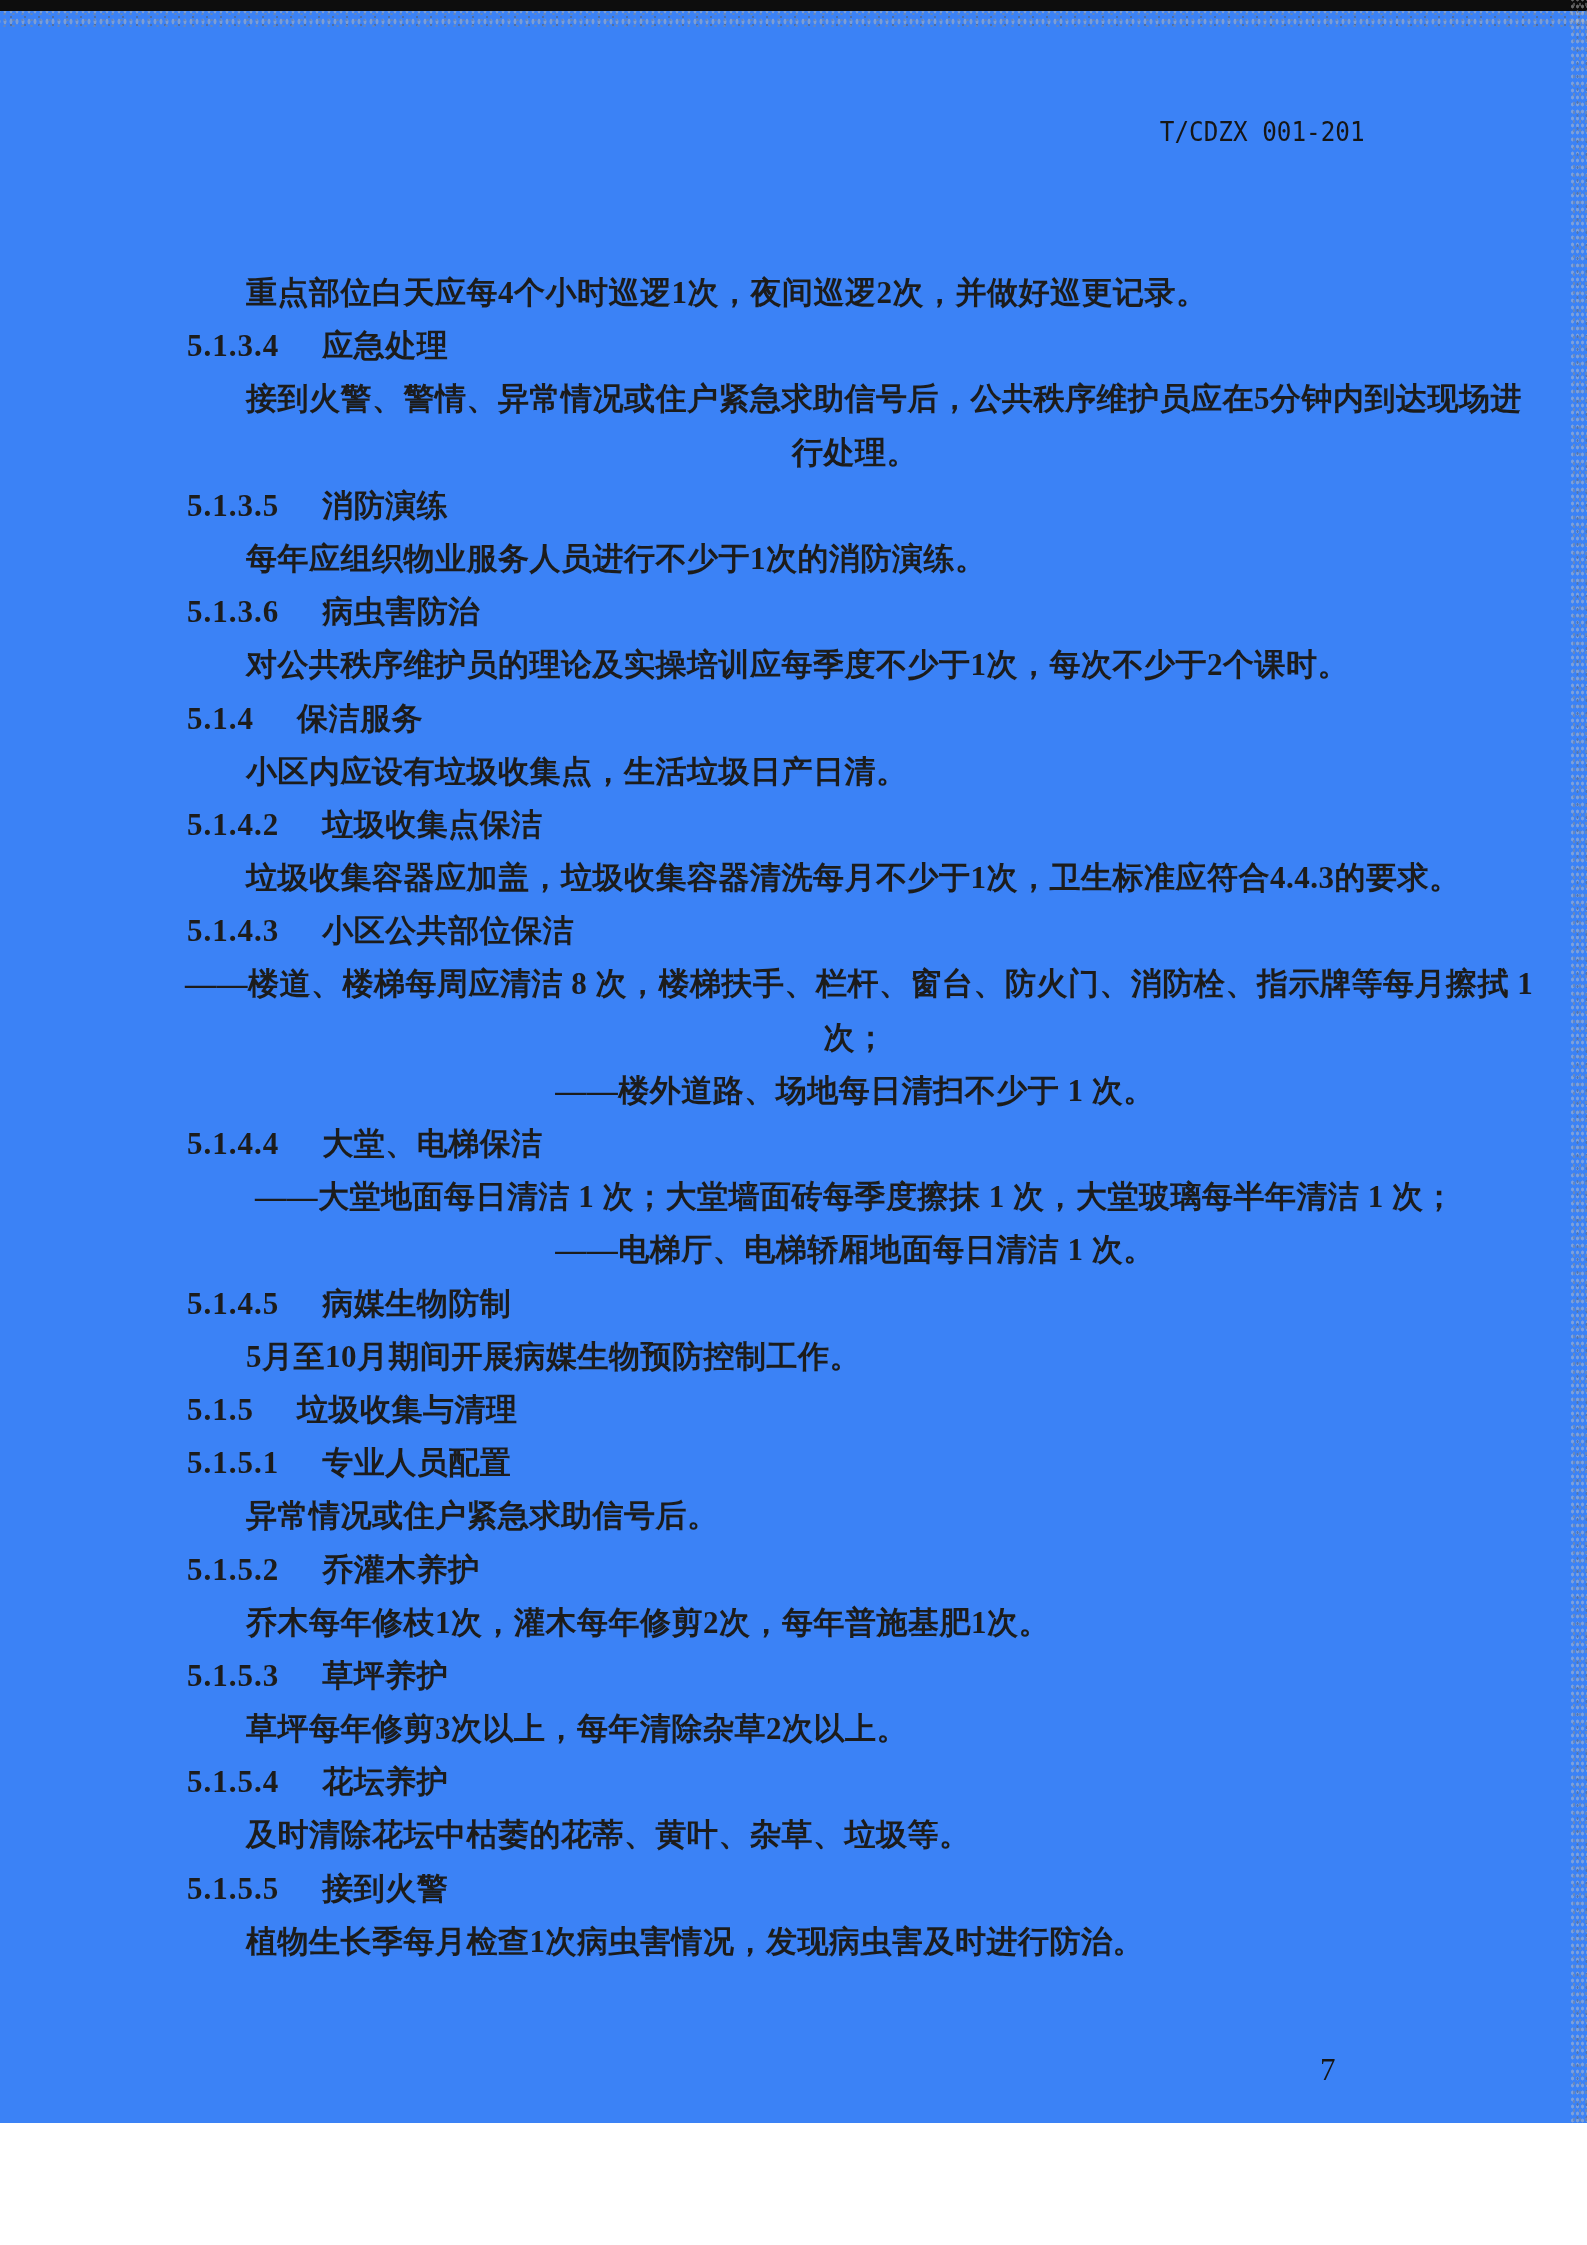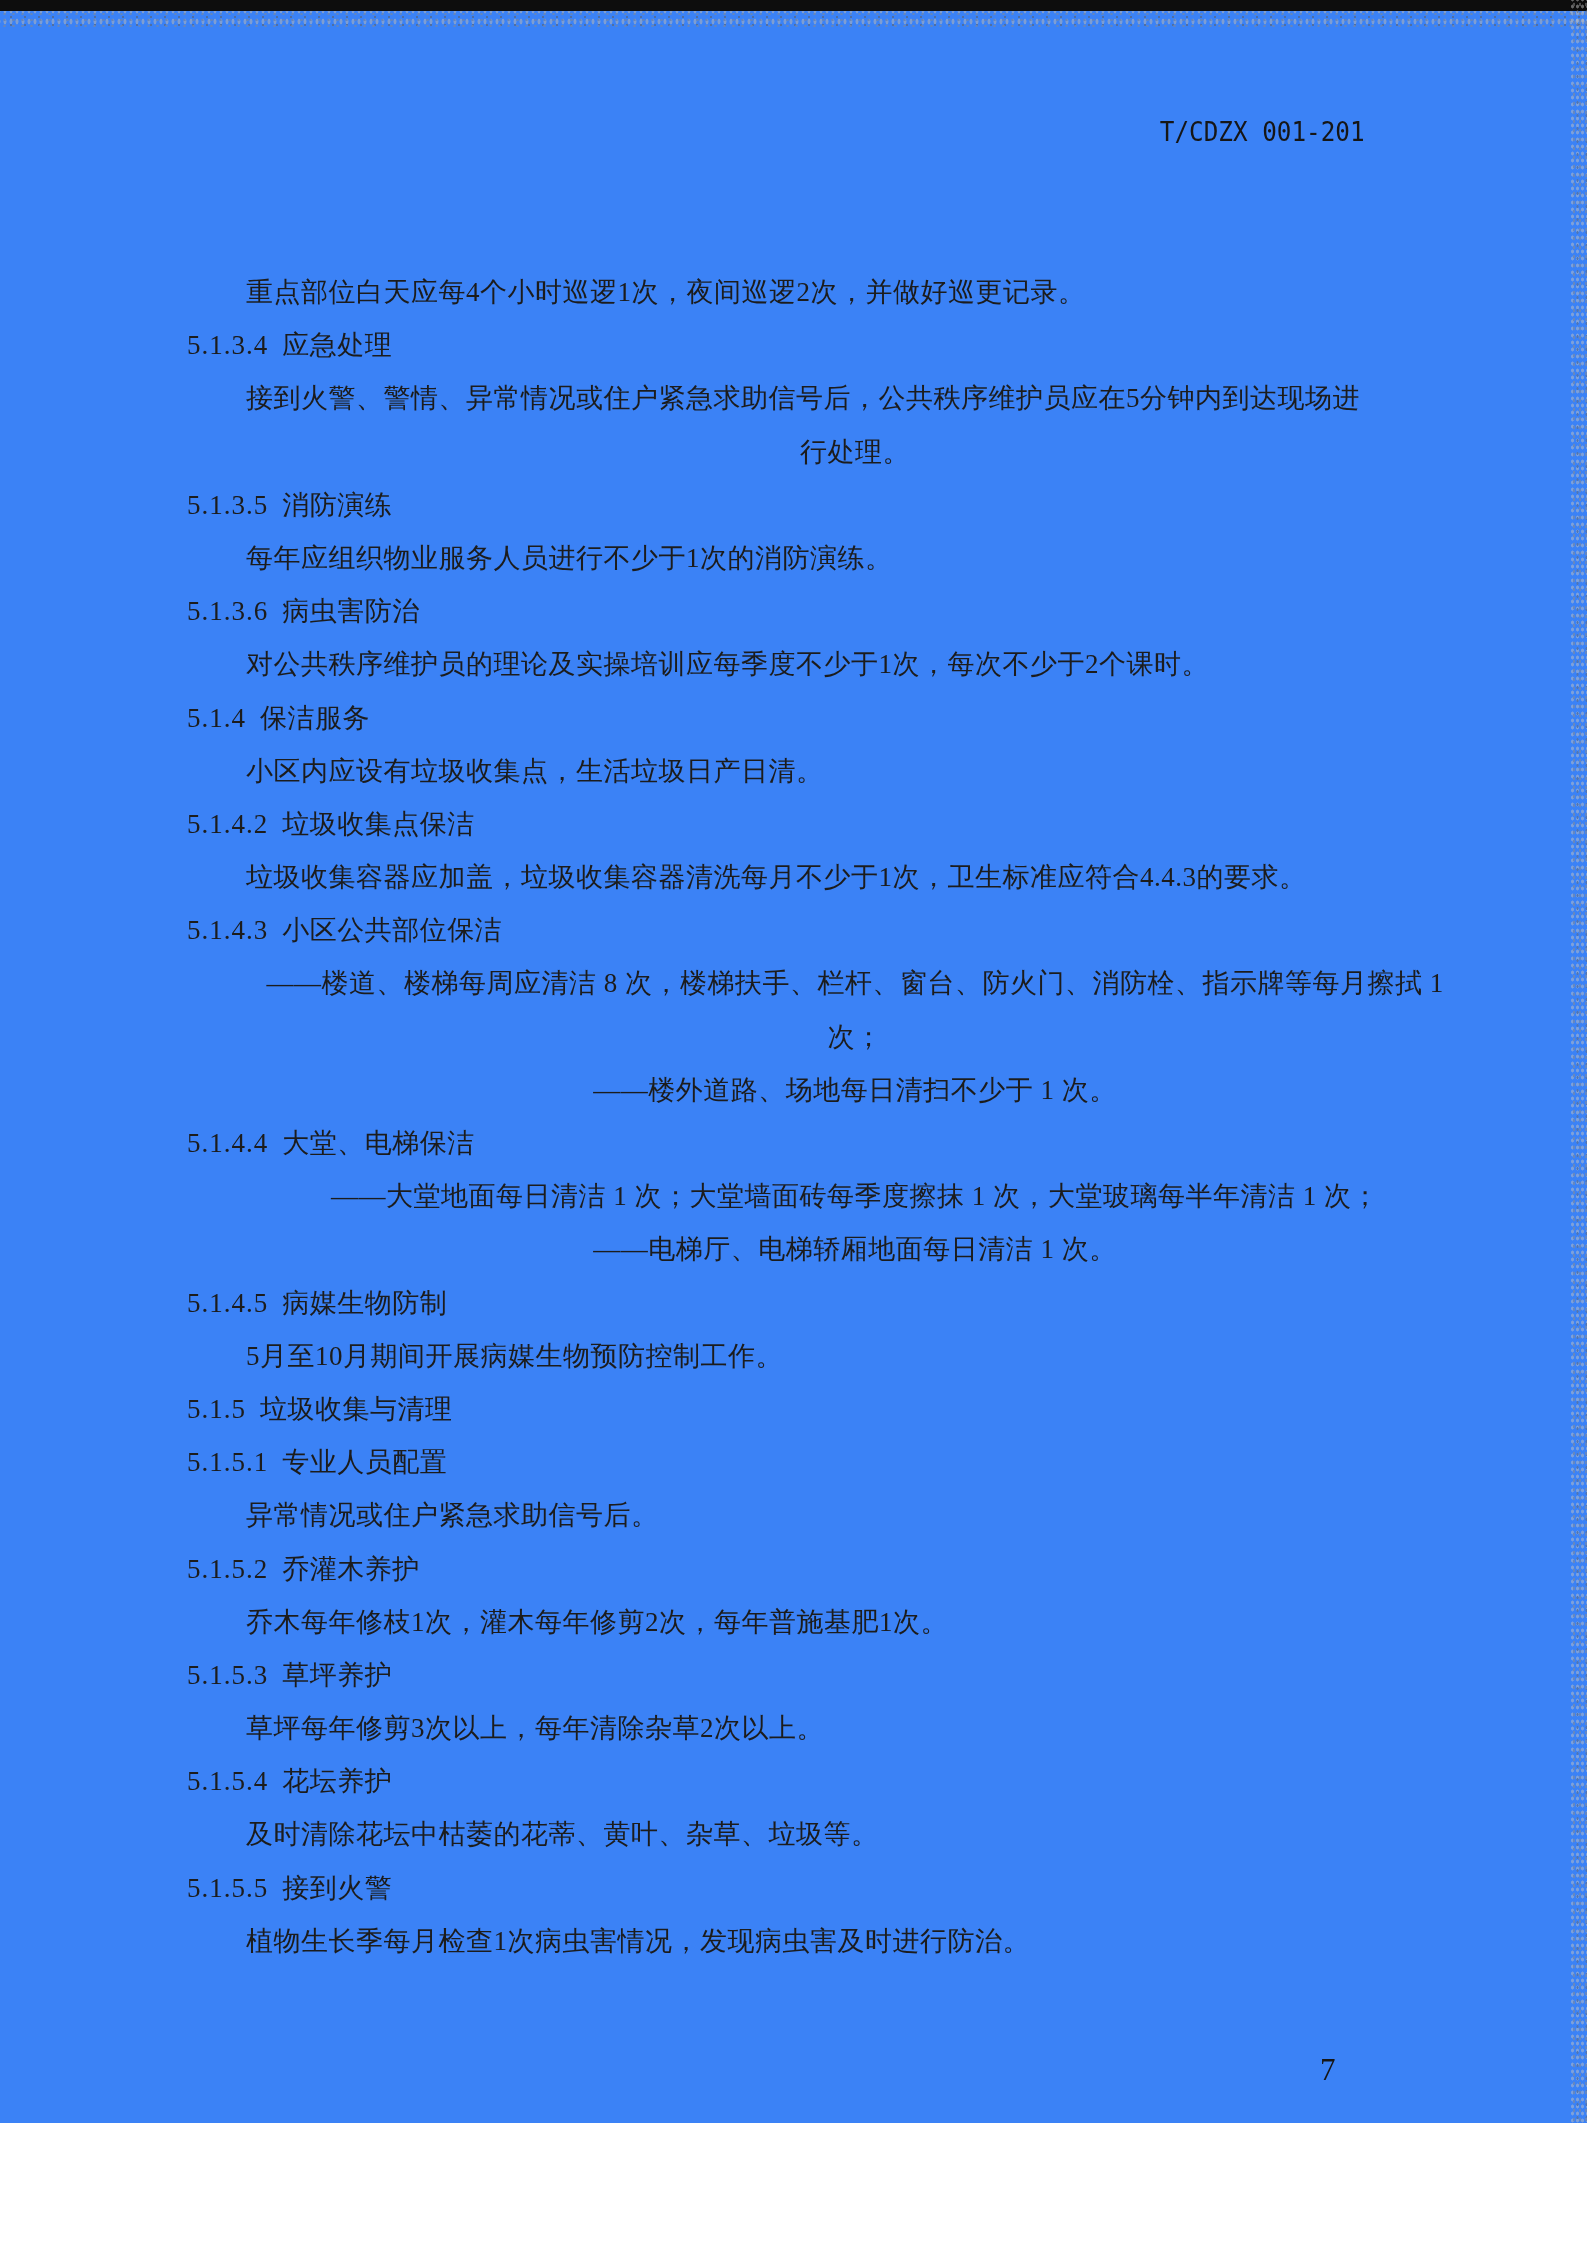--- a/index.html
+++ b/index.html
@@ -61,30 +61,31 @@
   }
   .content {
     position: absolute;
     top: 266px;
     left: 185px;
     width: 1340px;
   }
   .line {
     height: 53.2px;
     line-height: 53.2px;
-    font-size: 27px;
+    font-size: 31px;
     white-space: nowrap;
     letter-spacing: 0.5px;
+    font-weight: bold;
   }
   .line.para { padding-left: 61px; }
   .line.cont, .line.dash { padding-left: 0; text-align: center; }
   .line.heading { padding-left: 2px; }
   .line.heading .num {
     display: inline-block;
-    margin-right: 14px;
+    margin-right: 43px;
     letter-spacing: 1px;
   }
   .page-number {
     position: absolute;
     top: 2050px;
     left: 1320px;
     font-size: 31px;
     line-height: 40px;
     color: #161616;
   }

